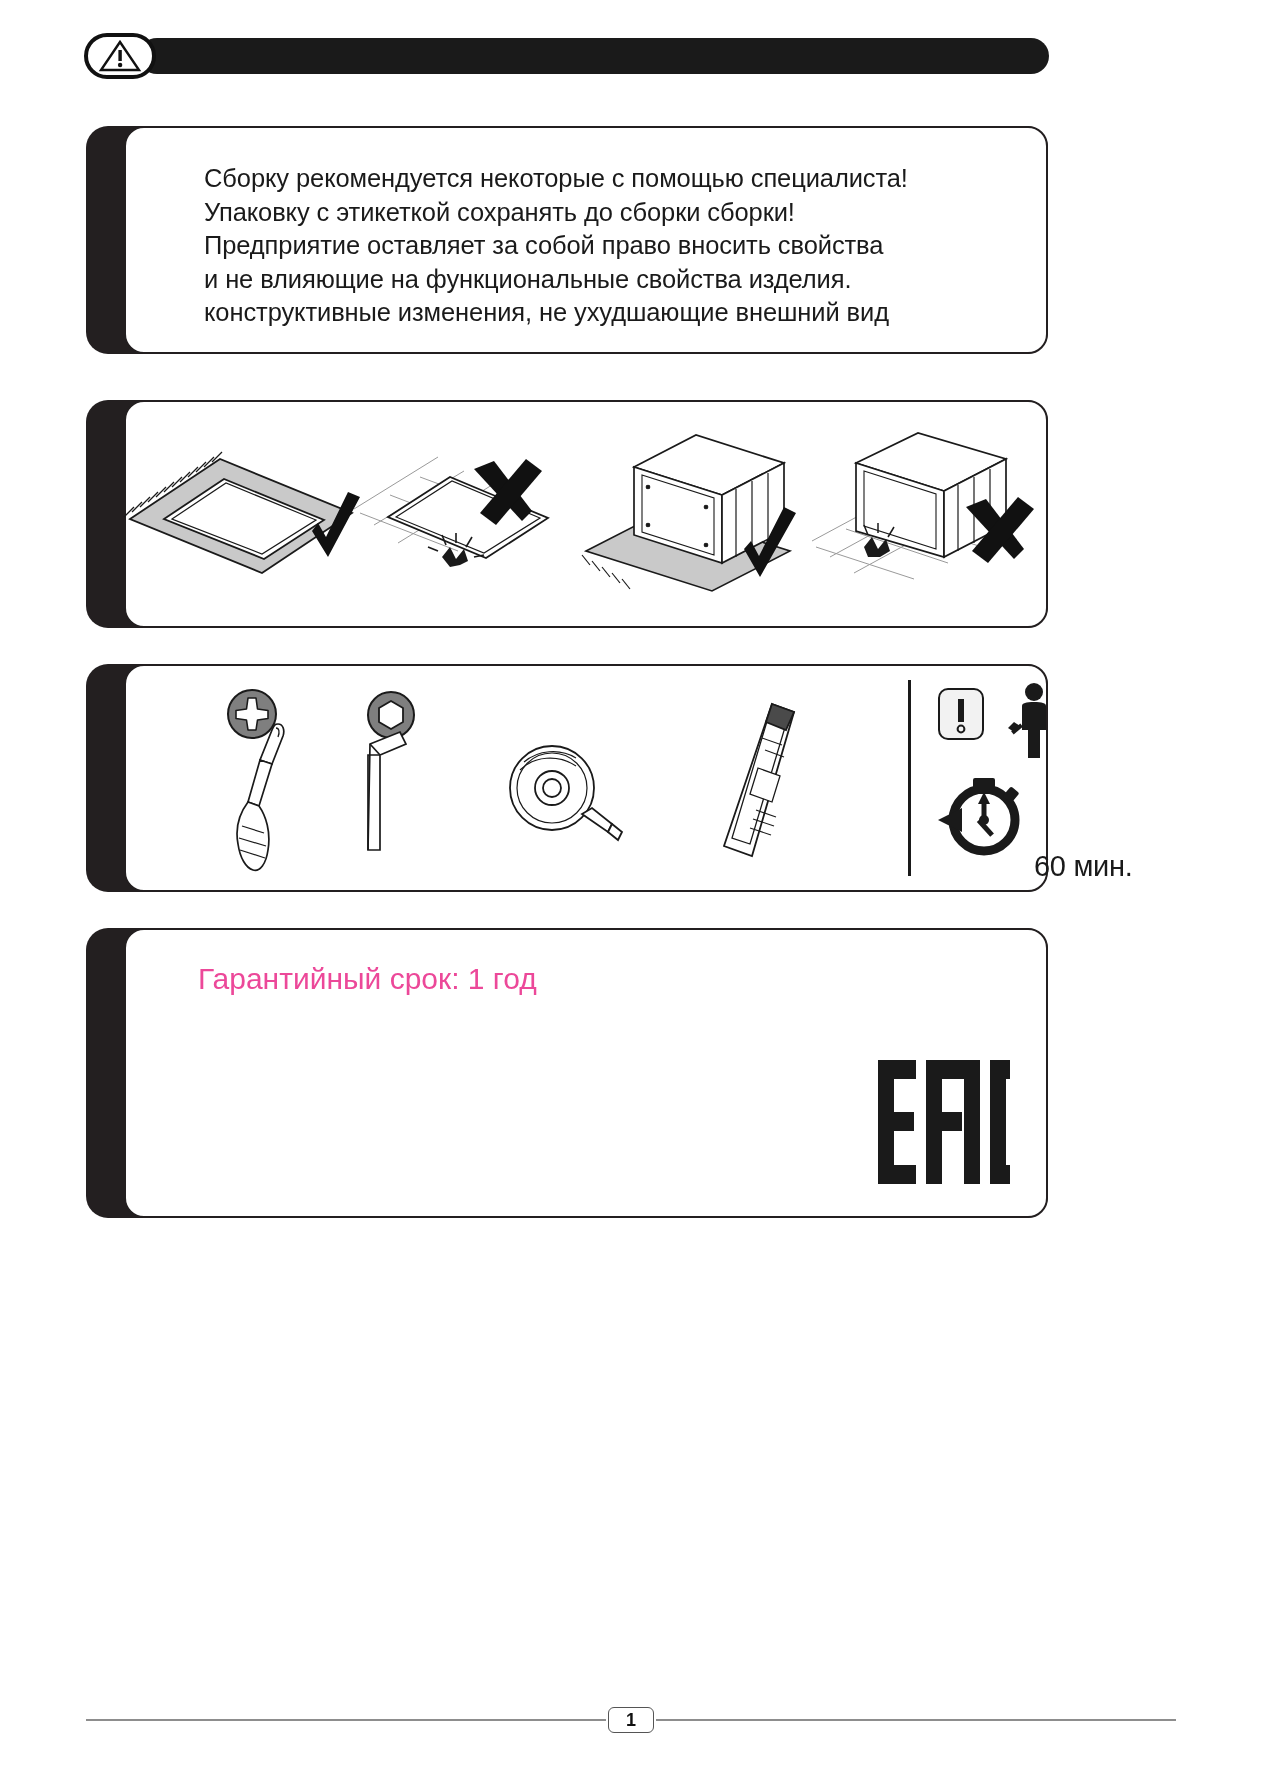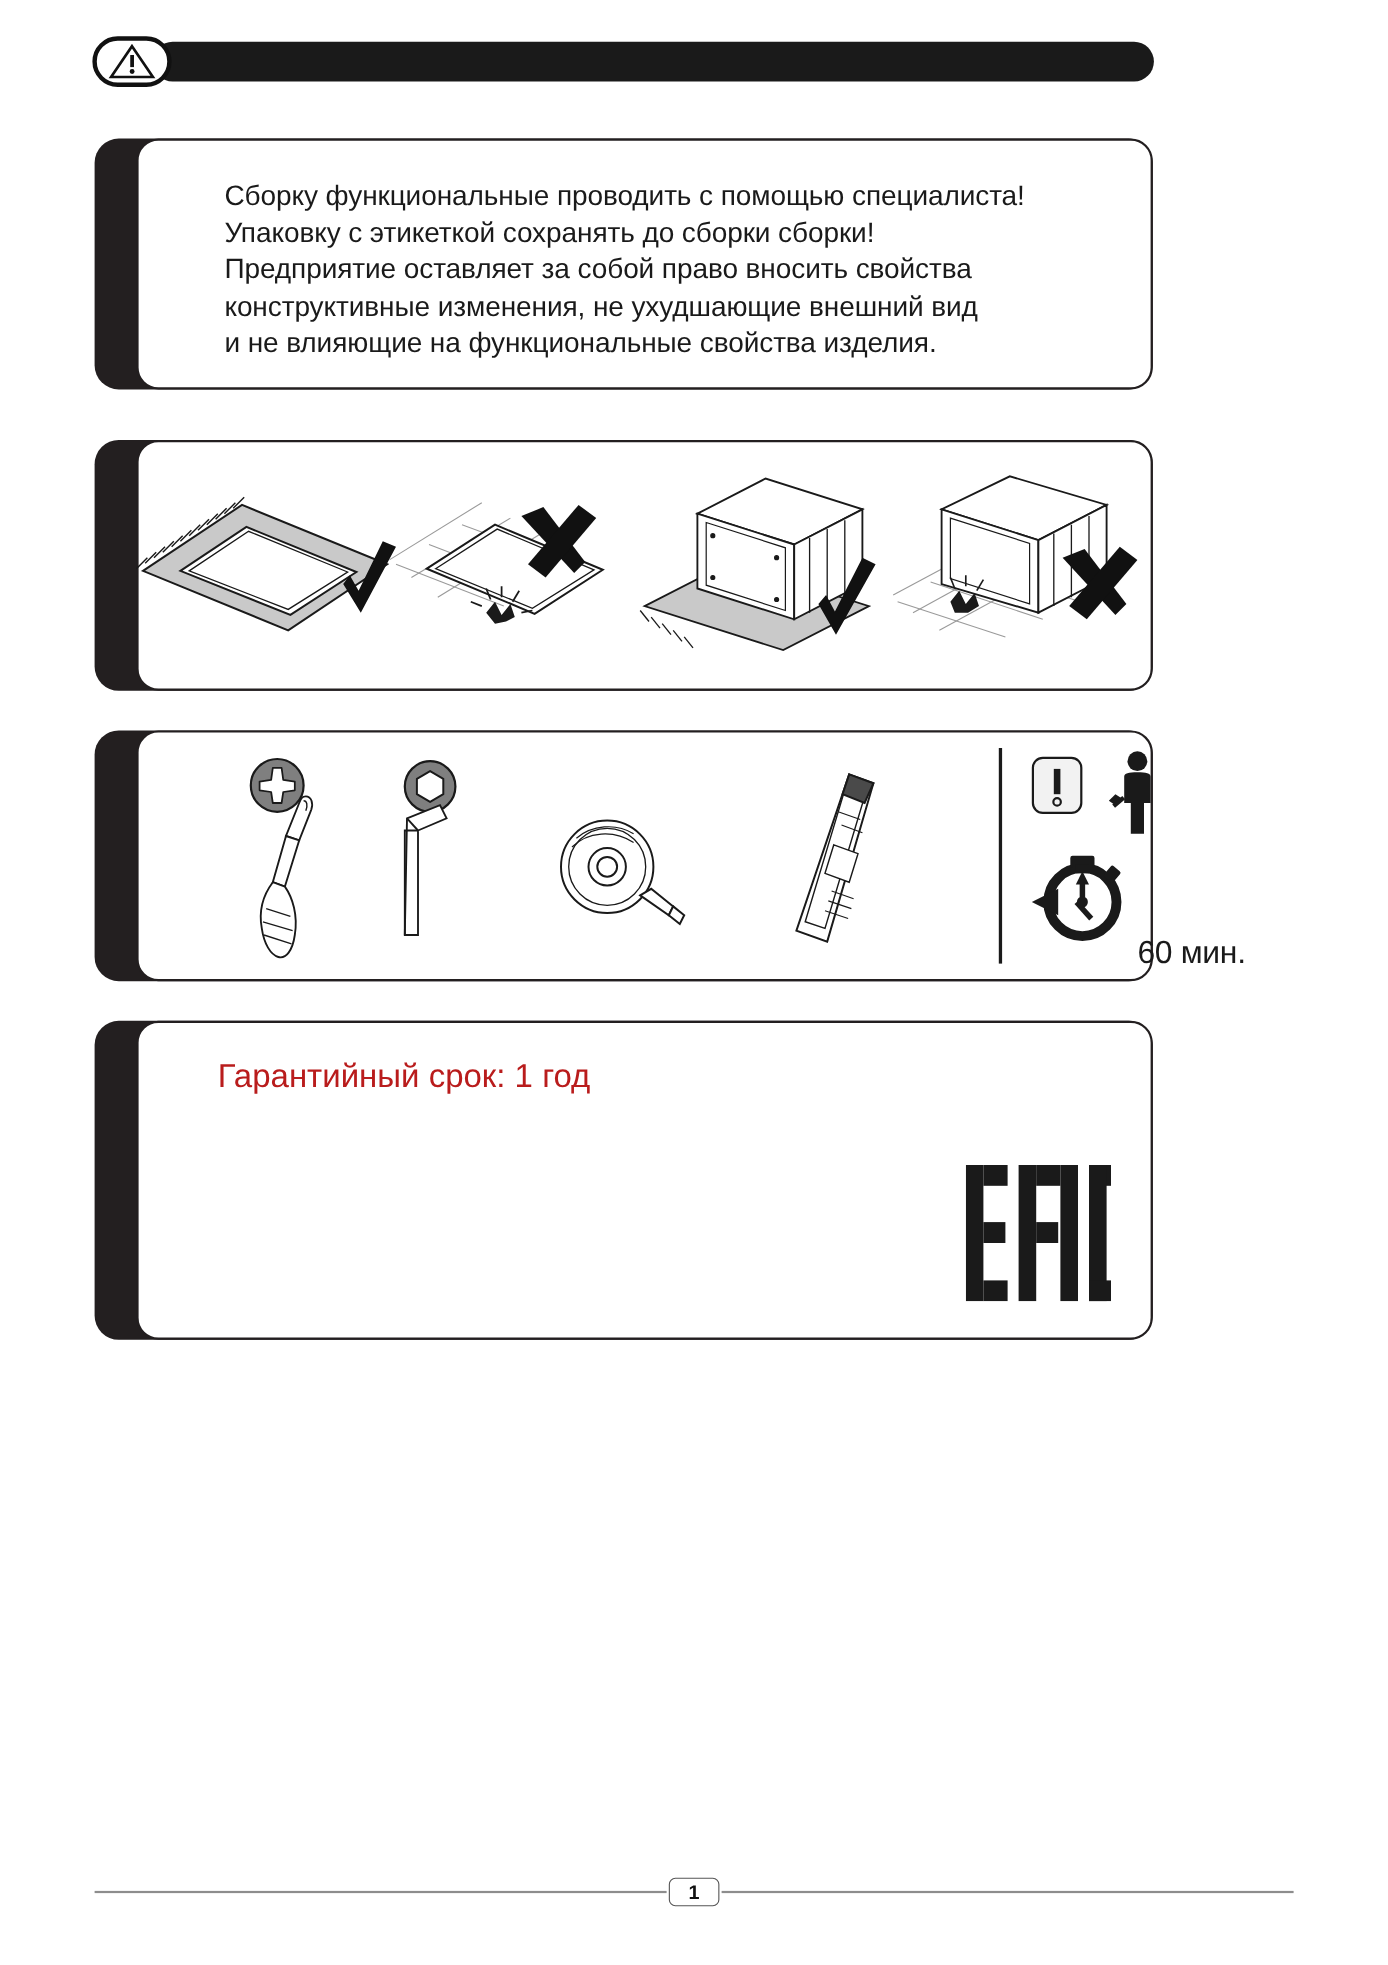--- a/index.html
+++ b/index.html
@@ -118,21 +118,21 @@
     margin-top: 36px;
   }
 
   
   #warranty-panel { left: 86px; top: 928px; width: 962px; height: 290px; }
   .warranty-text {
     position: absolute;
     left: 72px;
     top: 32px;
     font-size: 30px;
-    color: #b91c1c;
+    color: #ec4899;
     white-space: nowrap;
   }
   .eac-mark {
     position: absolute;
     right: 36px;
     bottom: 28px;
   }
 
   
   .footer {
@@ -170,25 +170,25 @@
     <svg width="44" height="34" viewBox="0 0 44 34">
       <polygon points="22,3 41,31 3,31" fill="none" stroke="#111" stroke-width="2.4"></polygon>
       <rect x="20.4" y="11" width="3.4" height="11" fill="#111"></rect>
       <circle cx="22.1" cy="26" r="2.2" fill="#111"></circle>
     </svg>
   </div>
 
   <div class="panel" id="notice-panel">
     <div class="panel-inner">
       <div class="notice-text">
-        <div>Сборку функциональные проводить с помощью специалиста!</div>
+        <div>Сборку рекомендуется некоторые с помощью специалиста!</div>
         <div>Упаковку с этикеткой сохранять до сборки сборки!</div>
         <div>Предприятие оставляет за собой право вносить свойства</div>
+        <div>и не влияющие на функциональные свойства изделия.</div>
         <div>конструктивные изменения, не ухудшающие внешний вид</div>
-        <div>и не влияющие на функциональные свойства изделия.</div>
       </div>
     </div>
   </div>
 
   <div class="panel" id="surface-panel">
     <div class="panel-inner">
       <div class="surface-row">
 
         <div class="surface-cell">
           <svg width="250" height="150" viewBox="0 0 250 150">

